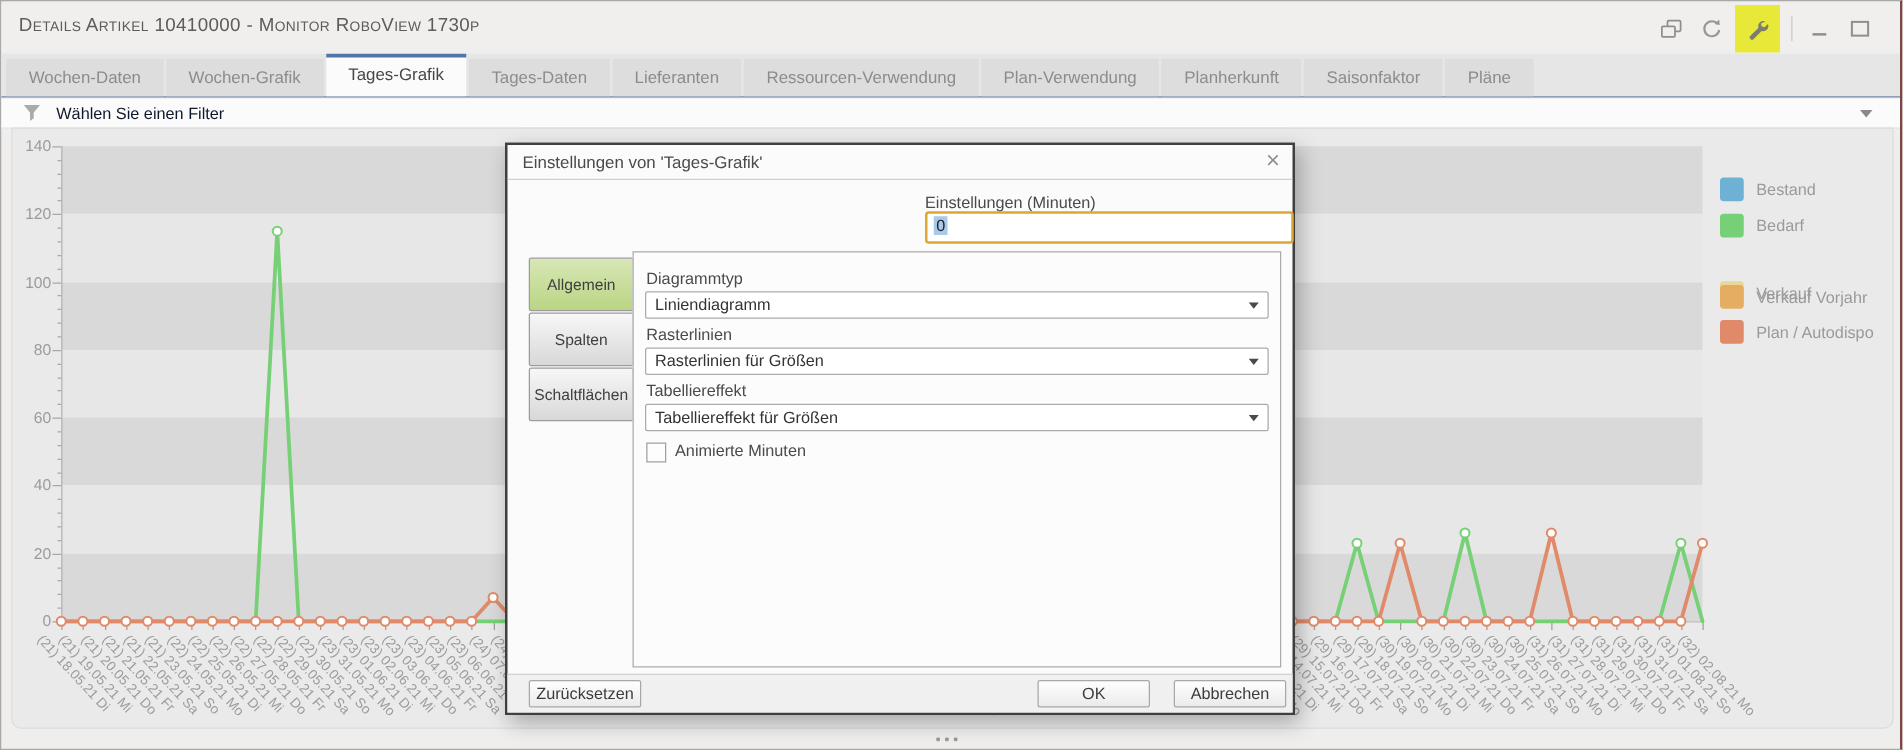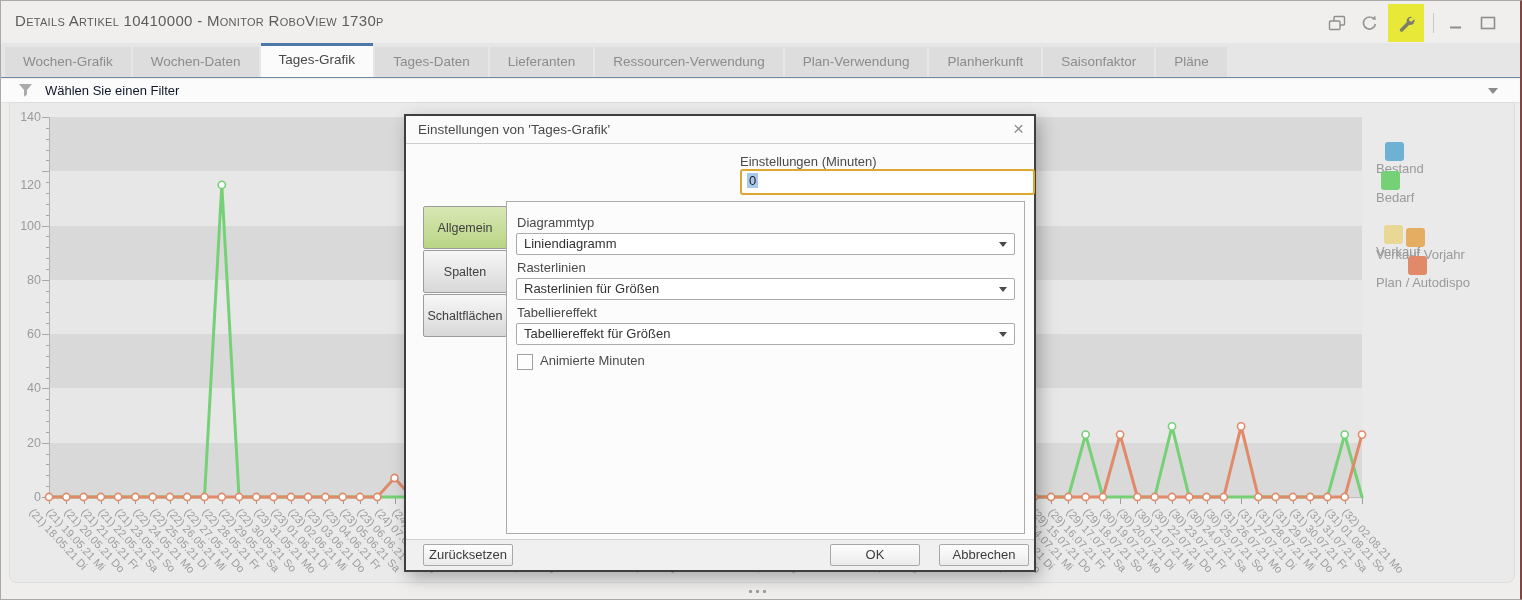--- a/index.html
+++ b/index.html
@@ -35,21 +35,21 @@
   .chart-card{position:absolute;top:101px;left:8px;width:1506px;height:481px;background:#eaeaea;
               border:1px solid #dcdcdc;box-sizing:border-box;border-radius:0 0 8px 8px;overflow:hidden;}
   .band{position:absolute;left:39px;width:1313px;}
   .ylab{position:absolute;left:0;width:31px;text-align:right;font-size:12.5px;color:#9b9b9b;height:14px;line-height:14px;}
   .ytick{position:absolute;height:1px;background:#a8a8a8;}
   .xtick{position:absolute;width:1px;height:7px;background:#9e9e9e;top:394px;}
   .xlab{position:absolute;top:403px;font-size:11px;color:#9c9c9c;white-space:nowrap;
         transform:rotate(47deg);transform-origin:0 0;}
   .axis-v{position:absolute;left:39px;top:14px;width:1px;height:380px;background:#b3b3b3;}
   .axis-h{position:absolute;left:39px;top:394px;width:1313px;height:1px;background:#bdbdbd;}
-  .legend-item{position:absolute;left:1366px;display:flex;align-items:center;flex-direction:column;}
+  .legend-item{position:absolute;left:1366px;display:flex;align-items:center;}
   .legend-sw{width:19px;height:19px;border-radius:3px;margin-right:10px;}
   .legend-tx{font-size:13px;color:#9a9a9a;white-space:nowrap;}
   
   .dialog{position:absolute;left:403px;top:113px;width:632px;height:458px;background:#fbfbfb;
           border:2px solid #3f3f3f;box-sizing:border-box;z-index:10;box-shadow:4px 6px 16px rgba(0,0,0,.28);}
   .dlg-title{position:absolute;top:0;left:0;right:0;height:27px;border-bottom:1px solid #cfcfcf;}
   .dlg-title-tx{position:absolute;left:12px;top:6px;font-size:13.5px;color:#4a4a4a;}
   .dlg-close{position:absolute;right:10px;top:2px;font-size:19px;color:#8f8f8f;cursor:default;line-height:22px;}
   .dlg-ref-label{position:absolute;left:334px;top:38px;font-size:13px;color:#4a4a4a;}
   .dlg-input{position:absolute;left:334px;top:53px;width:281px;height:20px;background:#fff;
@@ -111,22 +111,22 @@
       </span>
       <span class="ticon">
         <svg width="18" height="16" viewBox="0 0 18 16">
           <rect x="2.5" y="2.5" width="13" height="11" fill="none" stroke="#8e8e8e" stroke-width="1.6"></rect>
         </svg>
       </span>
     </div>
   </div>
 
   <div class="tabstrip">
+      <div class="tab">Wochen-Daten</div>
       <div class="tab">Wochen-Grafik</div>
-      <div class="tab">Wochen-Daten</div>
       <div class="tab active" style="border-top-color: rgb(78, 118, 168);">Tages-Grafik</div>
       <div class="tab">Tages-Daten</div>
       <div class="tab">Lieferanten</div>
       <div class="tab">Ressourcen-Verwendung</div>
       <div class="tab">Plan-Verwendung</div>
       <div class="tab">Planherkunft</div>
       <div class="tab">Saisonfaktor</div>
       <div class="tab">Pläne</div>
     </div>
 
@@ -151,21 +151,21 @@
       <div class="ylab" style="top: 332.714px;">20</div>
       <div class="ytick" style="left: 32px; width: 7px; top: 339.714px;"></div>
       <div class="ylab" style="top: 278.429px;">40</div>
       <div class="ytick" style="left: 32px; width: 7px; top: 285.429px;"></div>
       <div class="ylab" style="top: 224.143px;">60</div>
       <div class="ytick" style="left: 32px; width: 7px; top: 231.143px;"></div>
       <div class="ylab" style="top: 169.857px;">80</div>
       <div class="ytick" style="left: 32px; width: 7px; top: 176.857px;"></div>
       <div class="ylab" style="top: 115.571px;">100</div>
       <div class="ytick" style="left: 32px; width: 7px; top: 122.571px;"></div>
-      <div class="ylab" style="top: 61.2857px; margin-top: 14px;">120</div>
+      <div class="ylab" style="top: 61.2857px;">120</div>
       <div class="ytick" style="left: 32px; width: 7px; top: 68.2857px;"></div>
       <div class="ylab" style="top: 7px;">140</div>
       <div class="ytick" style="left: 32px; width: 7px; top: 14px;"></div>
       <div class="ytick" style="left: 36px; width: 3px; top: 383.143px;"></div>
       <div class="ytick" style="left: 36px; width: 3px; top: 372.286px;"></div>
       <div class="ytick" style="left: 36px; width: 3px; top: 361.429px;"></div>
       <div class="ytick" style="left: 36px; width: 3px; top: 350.571px;"></div>
       <div class="ytick" style="left: 36px; width: 3px; top: 328.857px;"></div>
       <div class="ytick" style="left: 36px; width: 3px; top: 318px;"></div>
       <div class="ytick" style="left: 36px; width: 3px; top: 307.143px;"></div>

